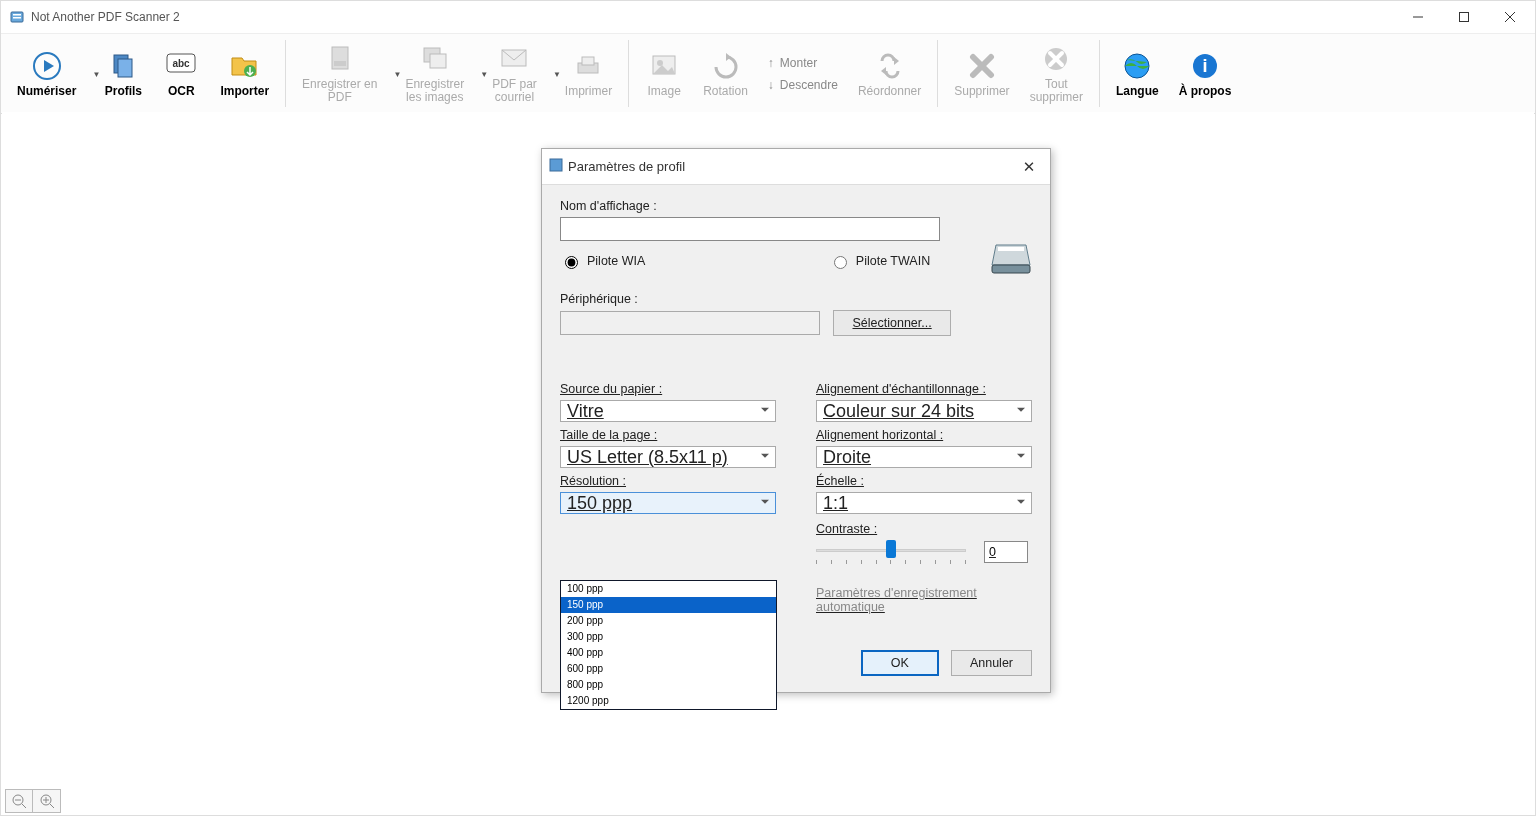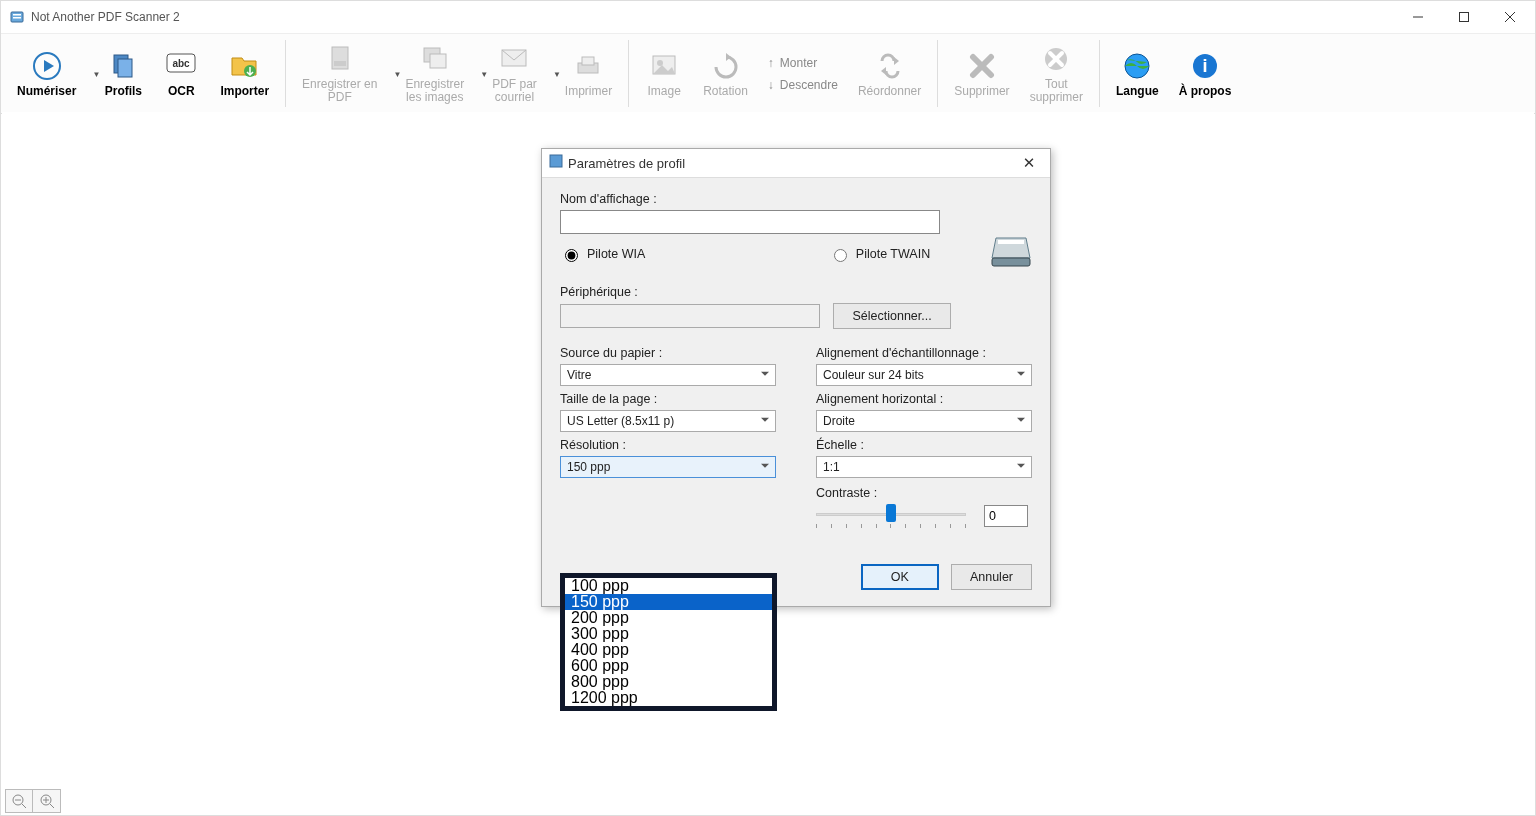--- a/index.html
+++ b/index.html
@@ -26,39 +26,39 @@
   .stacked .row { display:flex; align-items:center; font-size:12px; color:#888; gap:6px;}
   
   .content { position:absolute; top:111px; left:1px; right:1px; bottom:25px; background:#fff; }
   
   .zoom-bar { position:absolute; left:4px; bottom:2px; display:flex; gap:0; }
   .zoom-btn { width:28px; height:24px; border:1px solid #bbb; background:#f6f6f6; display:flex; align-items:center; justify-content:center; color:#888; font-size:13px;}
   .zoom-btn + .zoom-btn { border-left:none;}
   
   
   .dialog { position:absolute; left:540px; top:147px; width:510px; background:#f0f0f0; border:1px solid #aaa; box-shadow:2px 2px 8px rgba(0,0,0,0.25);}
-  .dlg-title { height:29px; display:flex; align-items:center; padding:0 6px; background:#fff; border-bottom:1px solid #ddd;}
+  .dlg-title { height:36px; display:flex; align-items:center; padding:0 6px; background:#fff; border-bottom:1px solid #ddd;}
   .dlg-title .t { font-size:13px; color:#333; margin-left:4px; flex:1;}
   .dlg-close { width:30px; text-align:center; font-size:15px; color:#333;}
   .dlg-body { padding:14px 18px 16px 18px; font-size:12.5px; color:#222; position:relative;}
   .lbl { display:block; margin-bottom:4px; font-size:12.5px; color:#222;}
   .txt-input { width:380px; height:24px; border:1px solid #888; background:#fff; padding:0 4px; font-size:12px;}
   .txt-readonly { width:260px; height:24px; border:1px solid #aaa; background:#f0f0f0; padding:0 4px; font-size:12px; display:inline-block; vertical-align:middle;}
   .btn { height:26px; padding:0 18px; background:#e9e9e9; border:1px solid #adadad; font-size:12.5px; color:#222; display:inline-flex; align-items:center; vertical-align:middle;}
   .btn.primary { border:2px solid #0a66c2; background:#e5f1fb; padding:0 28px;}
   .radio { display:inline-flex; align-items:center; gap:6px; font-size:12.5px; margin-right:40px;}
   .radio input { accent-color:#000;}
   
-  .two-col { display:flex; gap:40px; margin-top:17px;}
+  .two-col { display:flex; gap:40px; margin-top:46px;text-decoration:underline;}
   .col { flex:1; display:flex; flex-direction:column; }
-  .combo { height:22px; border:1px solid #aaa; background:#fff; font-size:12px; padding:0 18px 0 6px; position:relative; display:flex; align-items:center; color:#222; margin-bottom:6px;}
+  .combo { height:22px; border:1px solid #aaa; background:#fff; font-size:18px; padding:0 18px 0 6px; position:relative; display:flex; align-items:center; color:#222; margin-bottom:6px;}
   .combo::after { content:""; position:absolute; right:6px; top:50%; transform:translateY(-40%); border:4px solid transparent; border-top-color:#555;}
   .combo.open { background:#e8f2fb; border-color:#4a90d9;}
   
-  .dropdown-list { position:absolute; left:18px; top:395px; width:217px; background:#fff; border:5px solid #0f172a; font-size:16px; z-index:5;}
+  .dropdown-list { position:absolute; left:18px; top:395px; width:217px; background:#fff; border:1px solid #0f172a; font-size:10px; z-index:5;}
   .dropdown-list .opt { padding:0 6px; height:16px; line-height:16px; color:#000;}
   .dropdown-list .opt.sel { background:#0a63c9; color:#fff;}
   
   .slider-box { display:flex; align-items:center; gap:18px; }
   .slider { position:relative; width:150px; height:24px; }
   .slider-track { position:absolute; left:0; right:0; top:9px; height:3px; background:#ddd; border:1px solid #ccc;}
   .slider-thumb { position:absolute; top:0px; left:50%; transform:translateX(-50%); width:10px; height:18px; background:#0a78d6; border-radius:2px;}
   .slider-ticks { position:absolute; left:0; right:0; top:20px; display:flex; justify-content:space-between;}
   .slider-ticks span { width:1px; height:4px; background:#999;}
   .numbox { width:44px; height:22px; border:1px solid #888; background:#fff; text-align:left; padding:0 4px; font-size:12.5px;}
@@ -325,21 +325,21 @@
             <span>Pilote WIA</span>
           </label>
         <label class="radio" style="margin-left:140px;">
             <input type="radio" style="">
             <span>Pilote TWAIN</span>
           </label>
       </div>
       
       <label class="lbl" style="margin-top:20px;">Périphérique :</label>
       <span class="txt-readonly"></span>
-      <button class="btn" style="margin-left:10px;">Sélectionner...</button>
+      <button class="btn" style="margin-left:10px;text-decoration:underline;">Sélectionner...</button>
       
       
       <div class="two-col">
         <div class="col">
           <label class="lbl">Source du papier :</label>
           <div class="combo">
               <span>Vitre</span>
             </div>
           <label class="lbl">Taille de la page :</label>
           <div class="combo">
@@ -377,20 +377,21 @@
                   <span></span>
                   <span></span>
                   <span></span>
                   <span></span>
                   <span></span>
                   <span></span>
                 </div>
             </div>
             <input class="numbox" value="0" style="">
           </div>
+          <div style="margin-top:22px;"><span class="link-grey">Paramètres d'enregistrement automatique</span></div>
         </div>
       </div>
       
       
       <div class="dropdown-list" id="res-list">
           <div class="opt">100 ppp</div>
           <div class="opt sel">150 ppp</div>
           <div class="opt">200 ppp</div>
           <div class="opt">300 ppp</div>
           <div class="opt">400 ppp</div>

